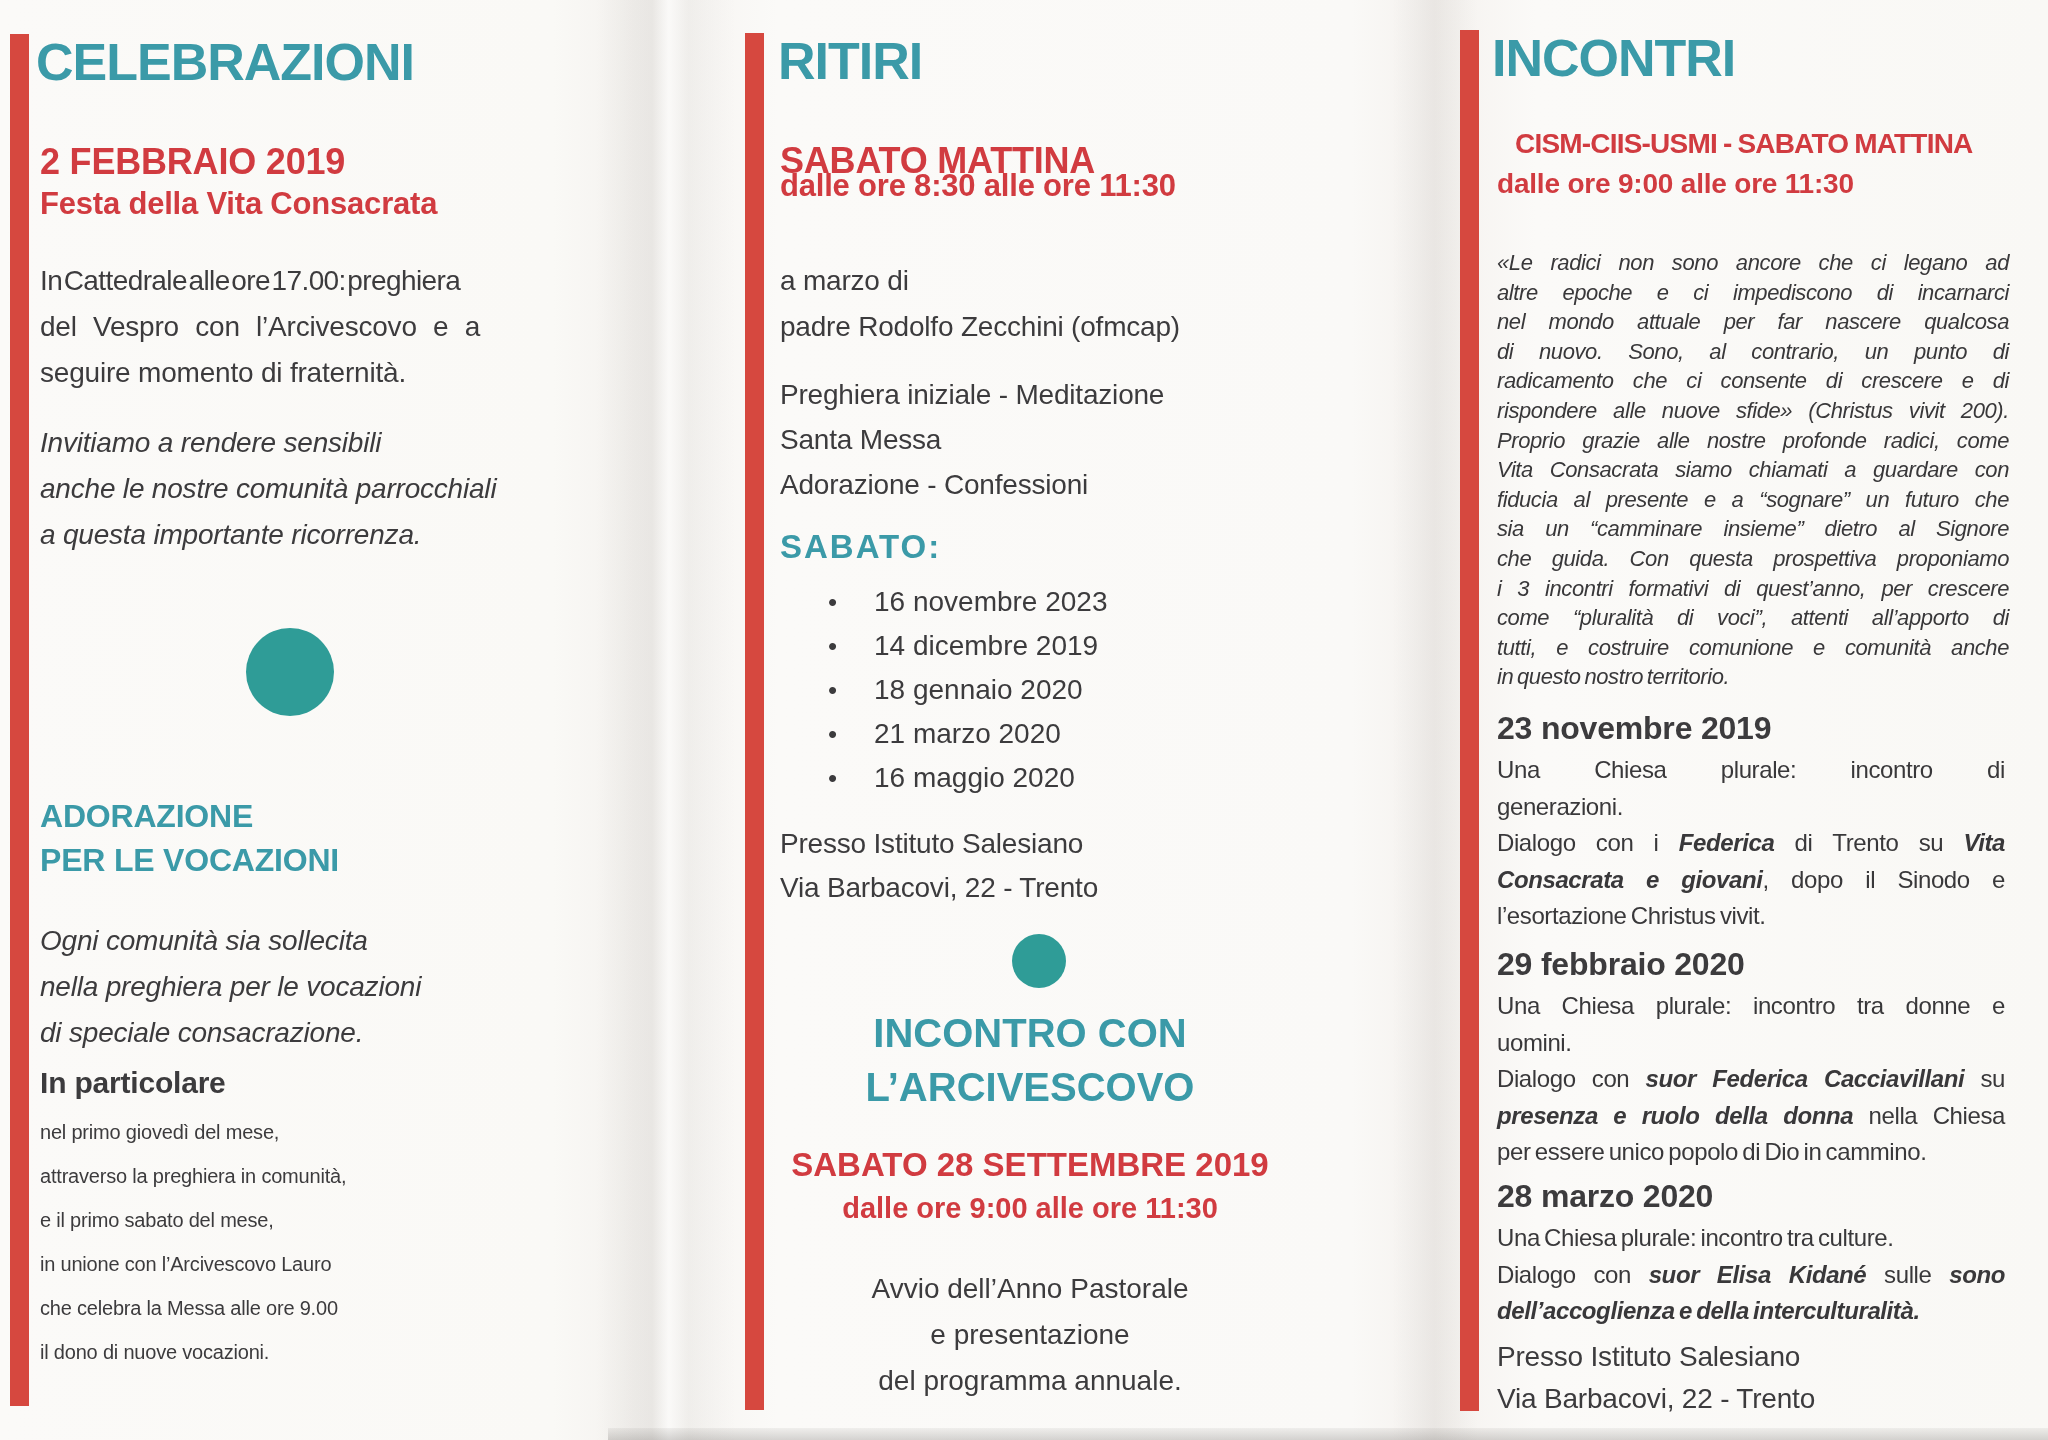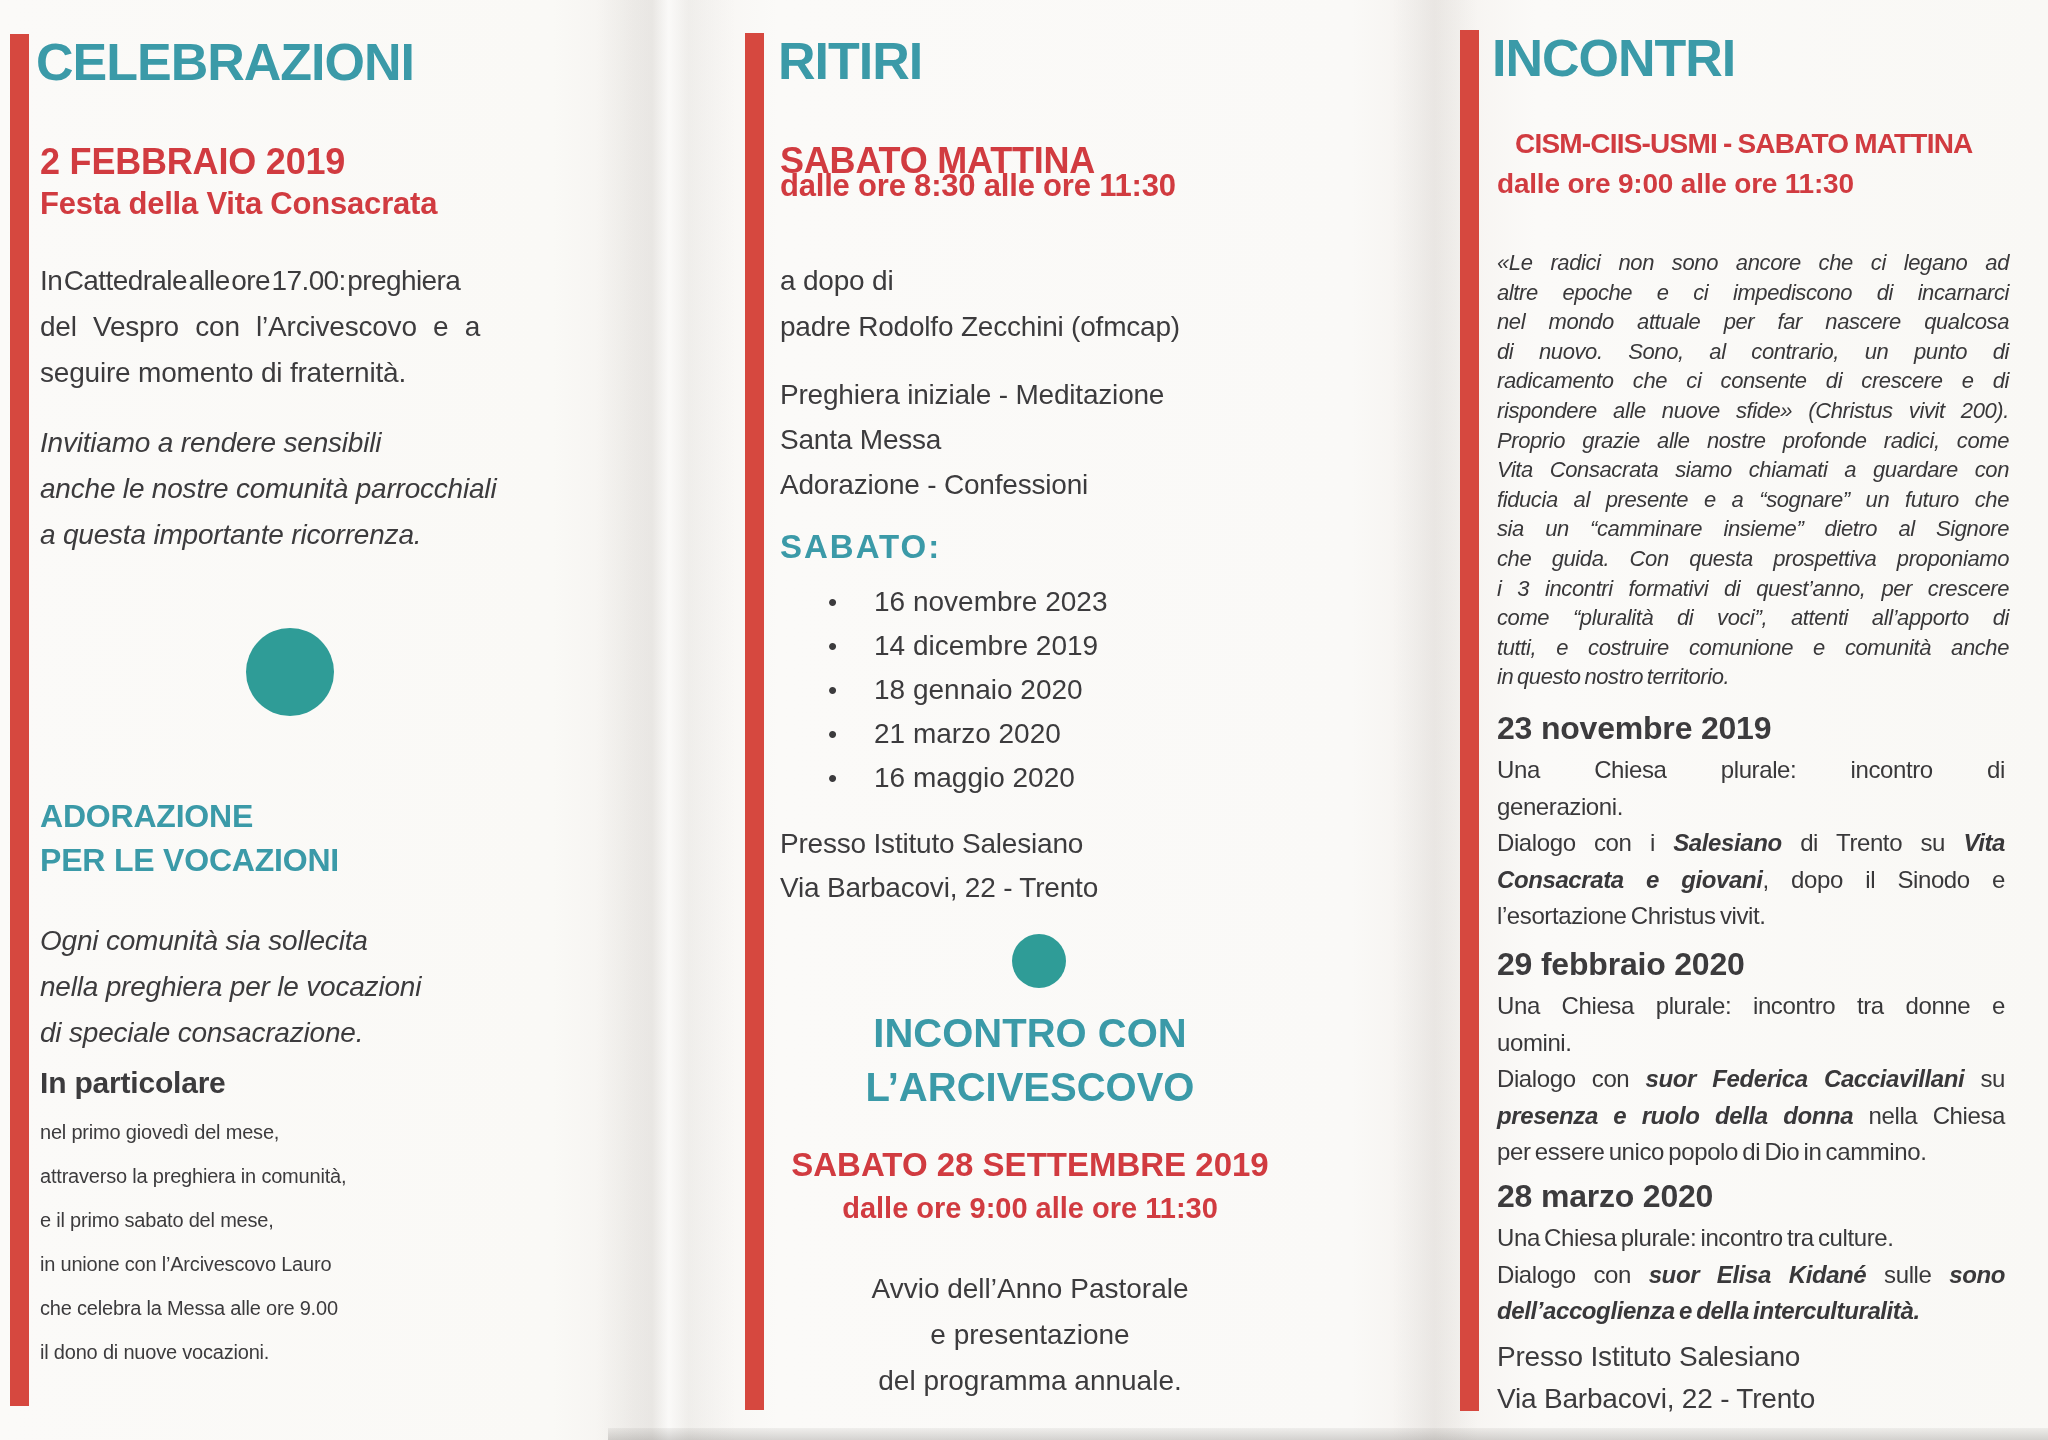--- a/index.html
+++ b/index.html
@@ -115,21 +115,21 @@
     </div>
   </section>
 
   <section>
     <div class="bar b2"></div>
     <div class="blk col-title" style="left:778px;top:31px;">RITIRI</div>
     <div class="blk c2-head red b ln">SABATO MATTINA</div>
     <div class="blk c2-time red b ln">dalle ore 8:30 alle ore 11:30</div>
 
     <div class="blk c2-cur">
-      <div class="ln">a dopo di</div>
+      <div class="ln">a marzo di</div>
       <div class="ln">padre Rodolfo Zecchini (ofmcap)</div>
     </div>
 
     <div class="blk c2-prog">
       <div class="ln">Preghiera iniziale - Meditazione</div>
       <div class="ln">Santa Messa</div>
       <div class="ln">Adorazione - Confessioni</div>
     </div>
 
     <div class="blk c2-sab teal b ln">SABATO:</div>
@@ -199,21 +199,21 @@
       <div class="jln">i 3 incontri formativi di quest’anno, per crescere</div>
       <div class="jln">come “pluralità di voci”, attenti all’apporto di</div>
       <div class="jln">tutti, e costruire comunione e comunità anche</div>
       <div class="ln">in questo nostro territorio.</div>
     </div>
 
     <div class="blk ev-date b ln" style="top:710px;">23 novembre 2019</div>
     <div class="blk ev-lines" style="top:752px;">
       <div class="jln"><span>Una Chiesa plurale: incontro di</span></div>
       <div class="ln"><span>generazioni.</span></div>
-      <div class="jln"><span>Dialogo con i </span><span class="seg-bi">Salesiano</span><span> di Trento su </span><span class="seg-bi">Vita</span></div>
+      <div class="jln"><span>Dialogo con i </span><span class="seg-bi">Federica</span><span> di Trento su </span><span class="seg-bi">Vita</span></div>
       <div class="jln"><span class="seg-bi">Consacrata e giovani</span><span>, dopo il Sinodo e</span></div>
       <div class="ln"><span>l’esortazione Christus vivit.</span></div>
     </div>
 
     <div class="blk ev-date b ln" style="top:946px;">29 febbraio 2020</div>
     <div class="blk ev-lines" style="top:988px;">
       <div class="jln"><span>Una Chiesa plurale: incontro tra donne e</span></div>
       <div class="ln"><span>uomini.</span></div>
       <div class="jln"><span>Dialogo con </span><span class="seg-bi">suor Federica Cacciavillani</span><span> su</span></div>
       <div class="jln"><span class="seg-bi">presenza e ruolo della donna</span><span> nella Chiesa</span></div>

